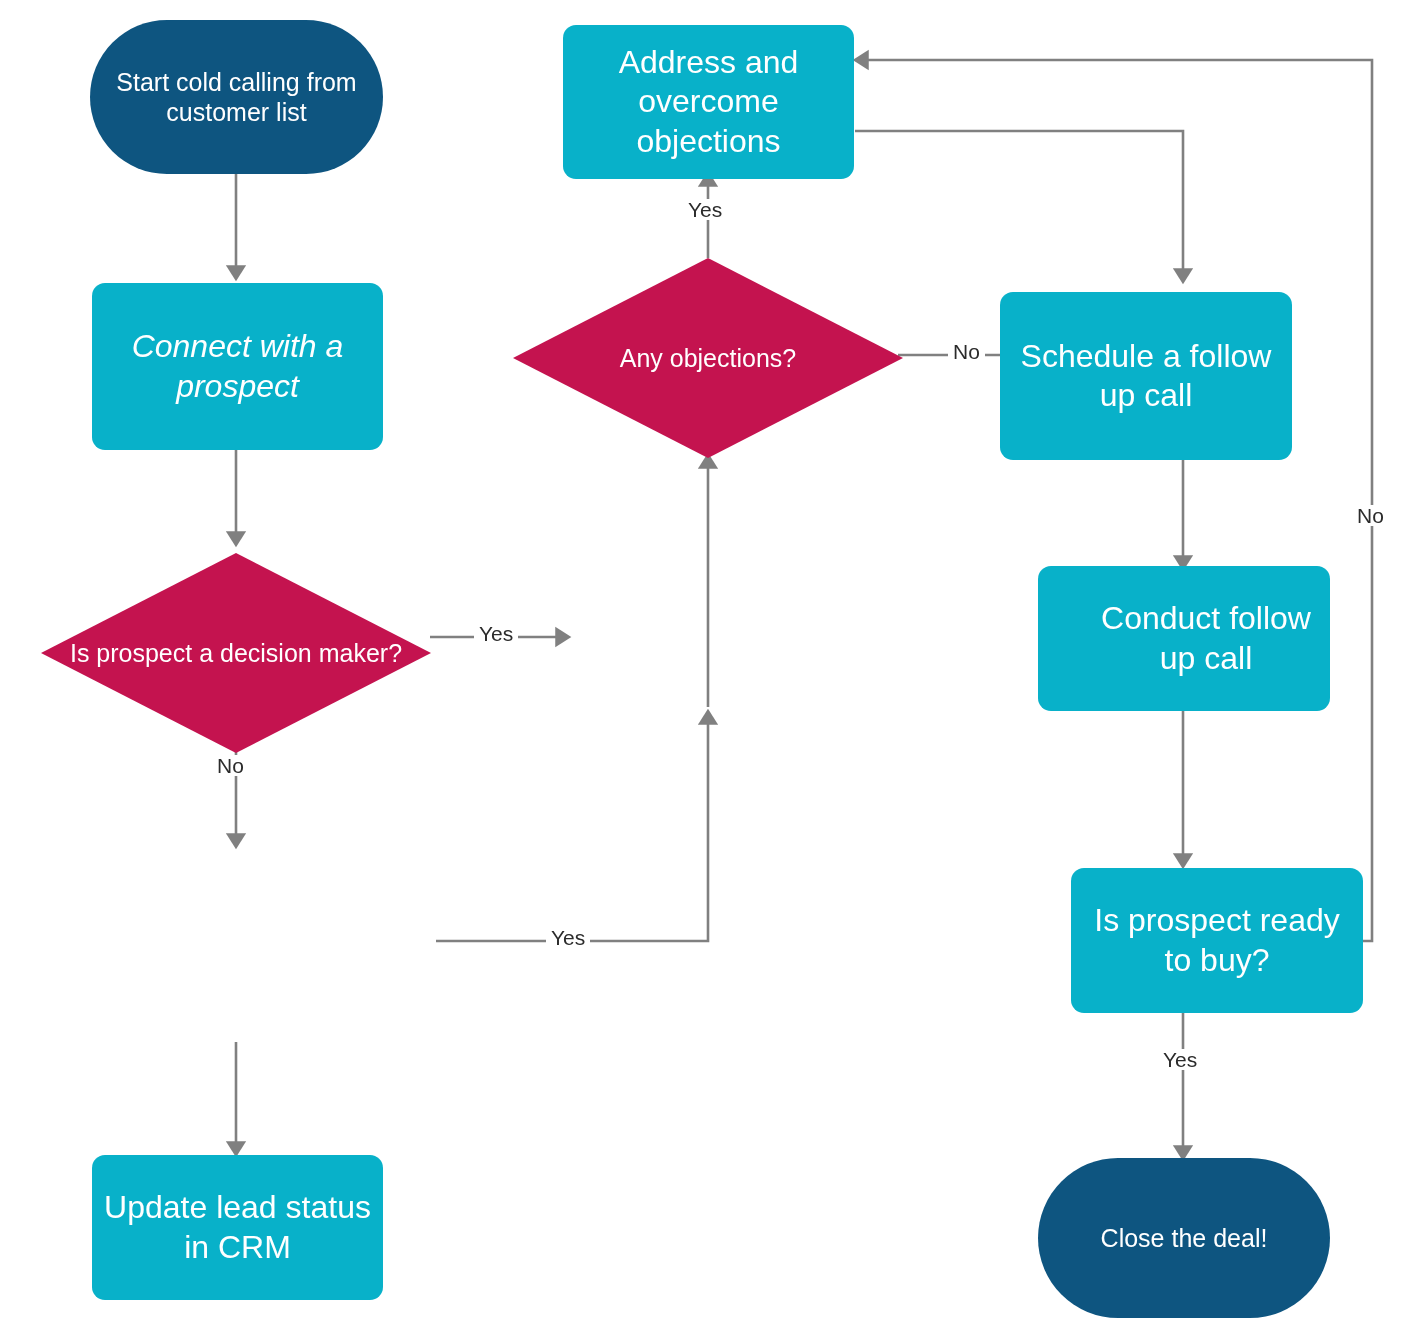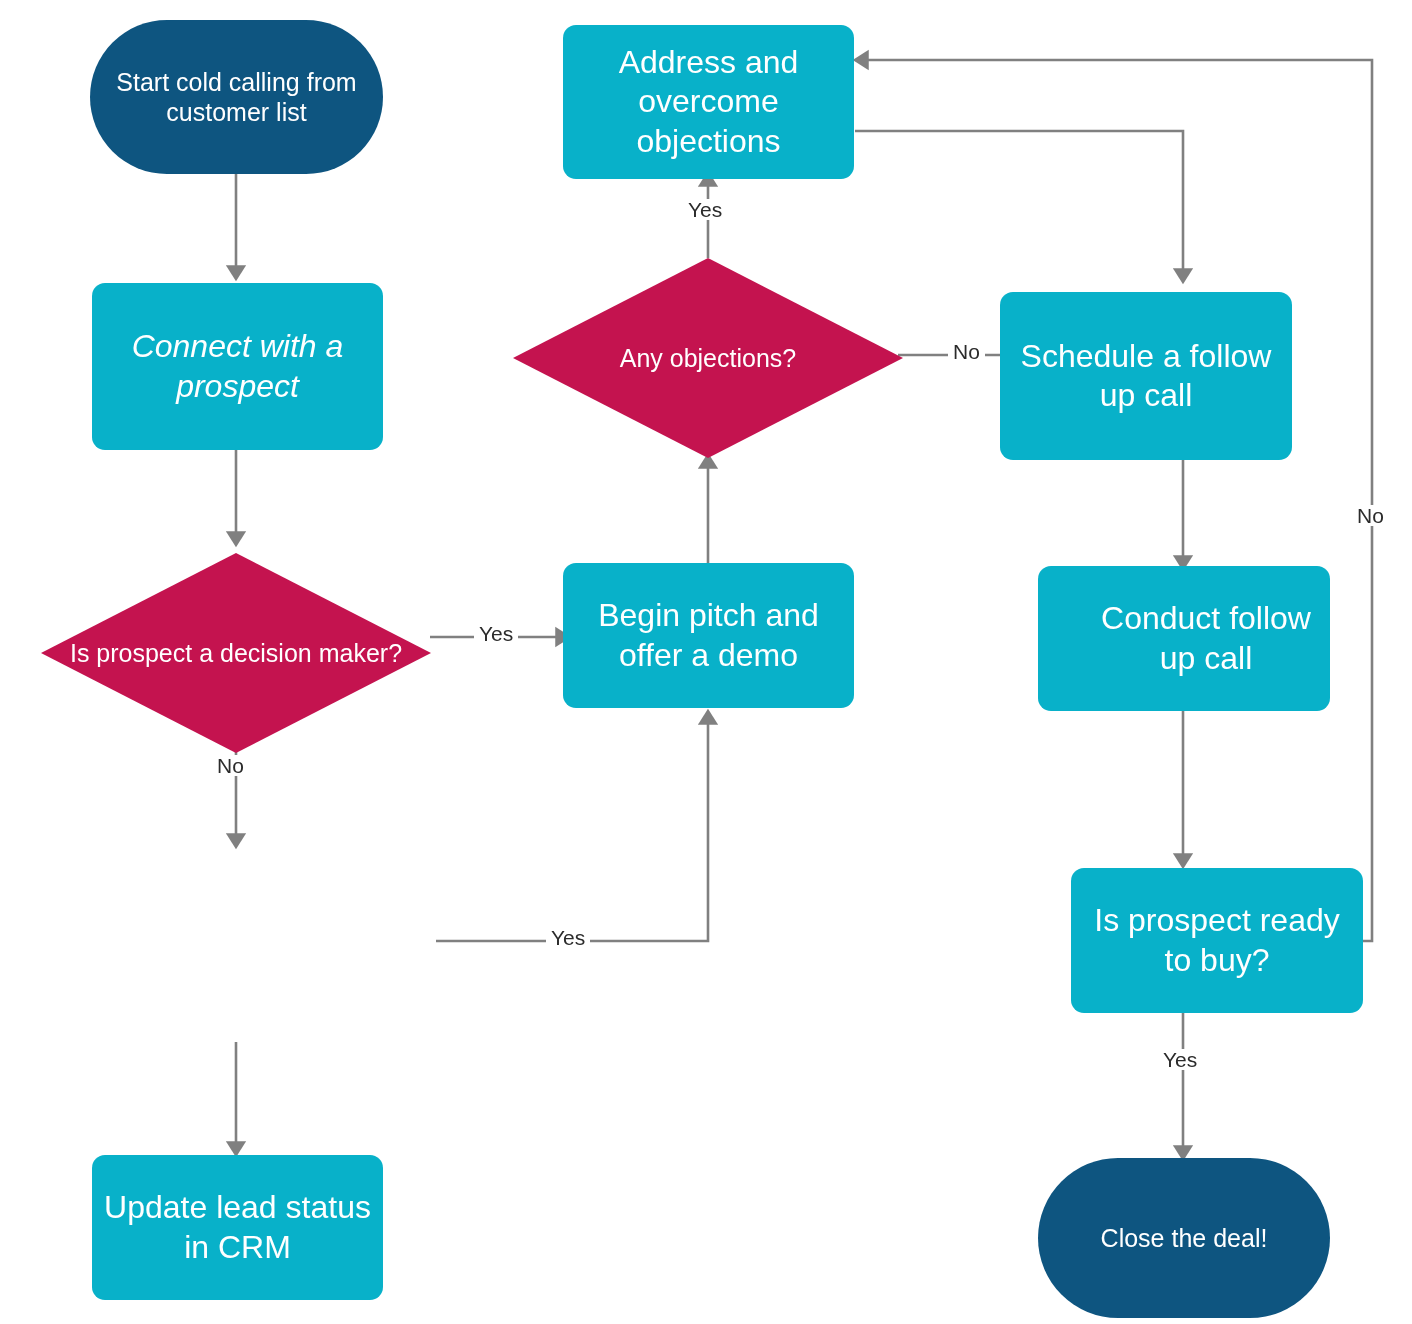--- a/index.html
+++ b/index.html
@@ -73,23 +73,20 @@
   <div class="node diamond" style="left:41px;top:553px;width:390px;height:200px;">
     <div class="dia-shape"></div>
     <span>Is prospect a decision maker?</span>
   </div>
 
 
   <div class="node process" style="left:92px;top:1155px;width:291px;height:145px;">
     <span>Update lead status in CRM</span>
   </div>
 
-  <div class="node process" style="left:563px;top:563px;width:291px;height:145px;">
-    <span>Begin pitch and offer a demo</span>
-  </div>
 
   <div class="node diamond" style="left:513px;top:258px;width:390px;height:200px;">
     <div class="dia-shape"></div>
     <span>Any objections?</span>
   </div>
 
   <div class="node process" style="left:563px;top:25px;width:291px;height:154px;">
     <span>Address and overcome objections</span>
   </div>
 

